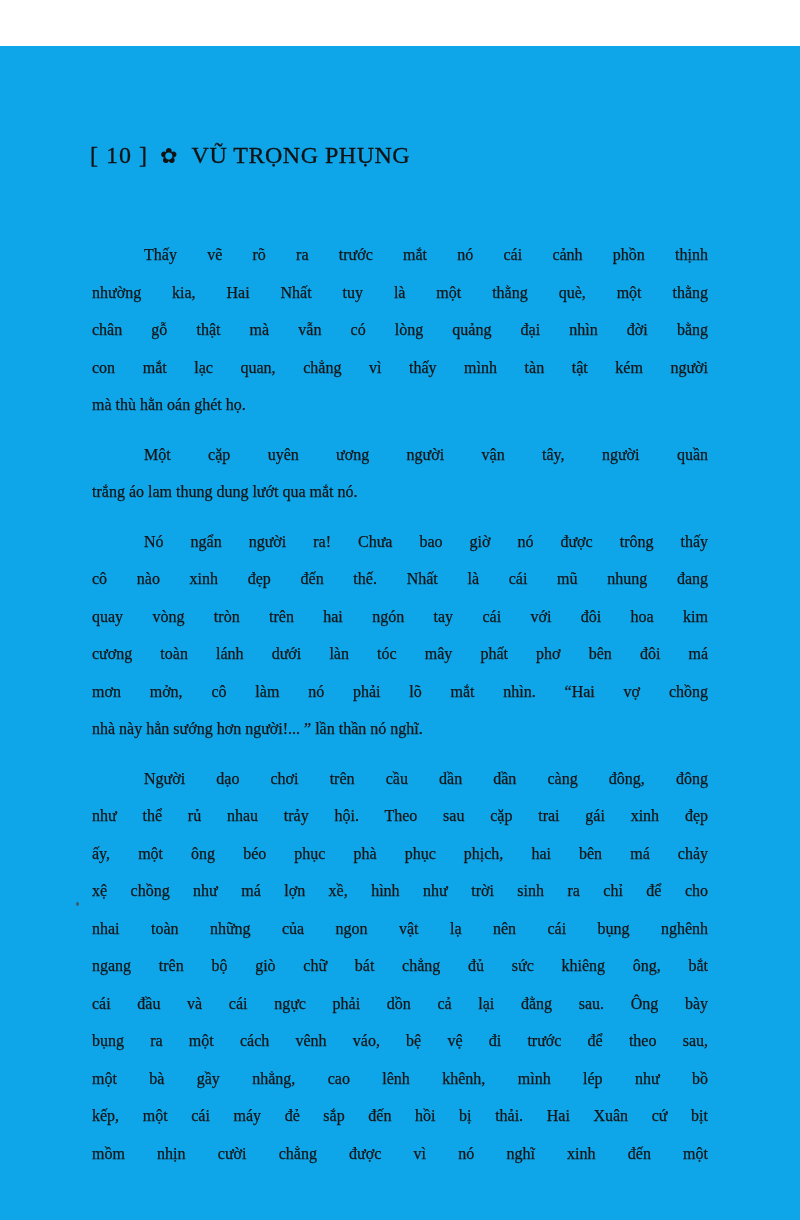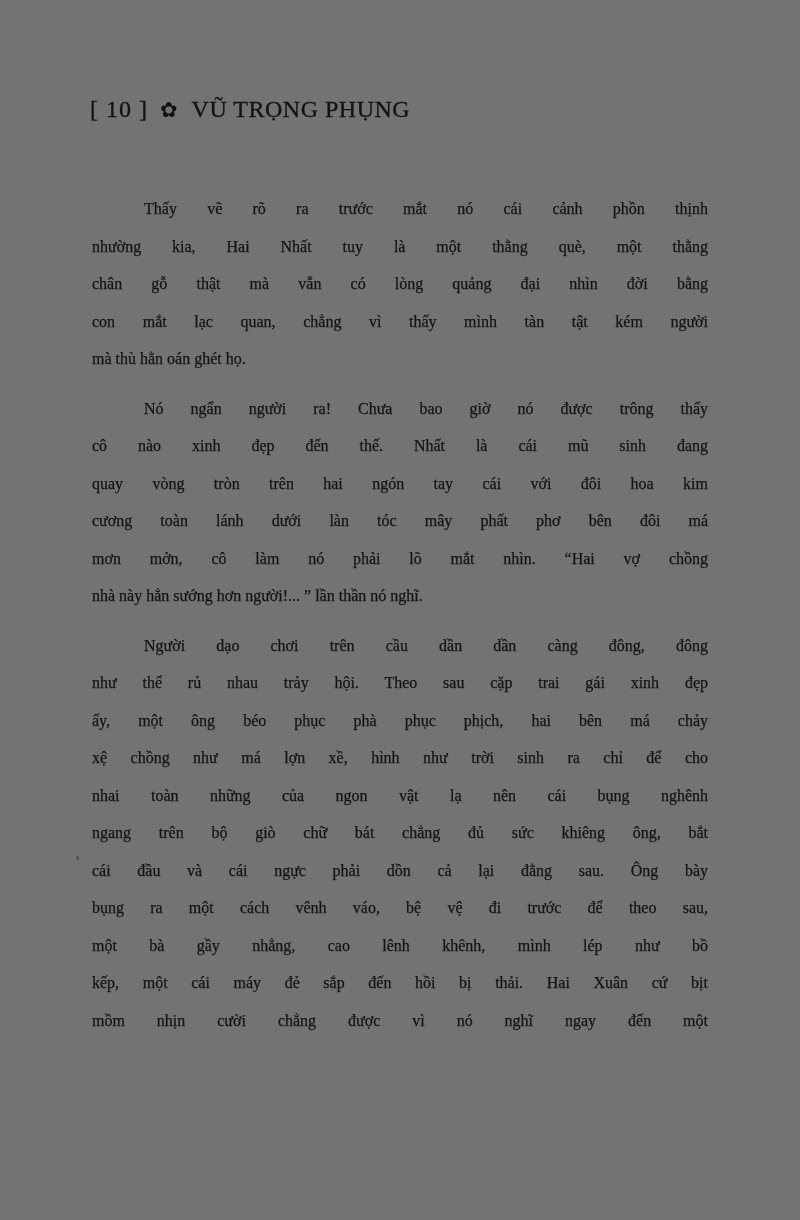--- a/index.html
+++ b/index.html
@@ -10,22 +10,23 @@
     width: 800px;
     height: 1220px;
     background: #ffffff;
     font-family: "Liberation Serif", "DejaVu Serif", serif;
     position: relative;
     overflow: hidden;
   }
   .page {
     position: absolute;
     inset: 0;
-    background: #737373;
+    background: #0ea5e9;
     color: #161616;
+    margin-top: 46px;
   }
   .running-head {
     position: absolute;
     top: 96px;
     left: 90px;
     display: flex;
     align-items: center;
     font-size: 24px;
     color: #121212;
     white-space: nowrap;
@@ -91,37 +92,41 @@
   <main class="body-text">
 
   <div class="paragraph">
         <div class="line first">Thấy vẽ rõ ra trước mắt nó cái cảnh phồn thịnh</div>
         <div class="line">nhường kia, Hai Nhất tuy là một thằng què, một thằng</div>
         <div class="line">chân gỗ thật mà vẫn có lòng quảng đại nhìn đời bằng</div>
         <div class="line">con mắt lạc quan, chẳng vì thấy mình tàn tật kém người</div>
         <div class="line last">mà thù hằn oán ghét họ.</div>
       </div>
       <div class="paragraph">
+        <div class="line first">Một cặp uyên ương người vận tây, người quần</div>
+        <div class="line last">trắng áo lam thung dung lướt qua mắt nó.</div>
+      </div>
+      <div class="paragraph">
         <div class="line first">Nó ngẩn người ra! Chưa bao giờ nó được trông thấy</div>
-        <div class="line">cô nào xinh đẹp đến thế. Nhất là cái mũ sinh đang</div>
+        <div class="line">cô nào xinh đẹp đến thế. Nhất là cái mũ nhung đang</div>
         <div class="line">quay vòng tròn trên hai ngón tay cái với đôi hoa kim</div>
         <div class="line">cương toàn lánh dưới làn tóc mây phất phơ bên đôi má</div>
         <div class="line">mơn mởn, cô làm nó phải lõ mắt nhìn. “Hai vợ chồng</div>
         <div class="line last">nhà này hẳn sướng hơn người!... ” lần thần nó nghĩ.</div>
       </div>
       <div class="paragraph">
         <div class="line first">Người dạo chơi trên cầu dần dần càng đông, đông</div>
         <div class="line">như thể rủ nhau trảy hội. Theo sau cặp trai gái xinh đẹp</div>
         <div class="line">ấy, một ông béo phục phà phục phịch, hai bên má chảy</div>
         <div class="line">xệ chồng như má lợn xề, hình như trời sinh ra chỉ để cho</div>
         <div class="line">nhai toàn những của ngon vật lạ nên cái bụng nghênh</div>
         <div class="line">ngang trên bộ giò chữ bát chẳng đủ sức khiêng ông, bắt</div>
         <div class="line">cái đầu và cái ngực phải dồn cả lại đằng sau. Ông bày</div>
         <div class="line">bụng ra một cách vênh váo, bệ vệ đi trước để theo sau,</div>
         <div class="line">một bà gầy nhẳng, cao lênh khênh, mình lép như bồ</div>
         <div class="line">kếp, một cái máy đẻ sắp đến hồi bị thải. Hai Xuân cứ bịt</div>
-        <div class="line">mồm nhịn cười chẳng được vì nó nghĩ ngay đến một</div>
+        <div class="line">mồm nhịn cười chẳng được vì nó nghĩ xinh đến một</div>
       </div>
     </main>
 
   <div class="scan-speck"></div>
 
 </div>
 
 </body></html>

